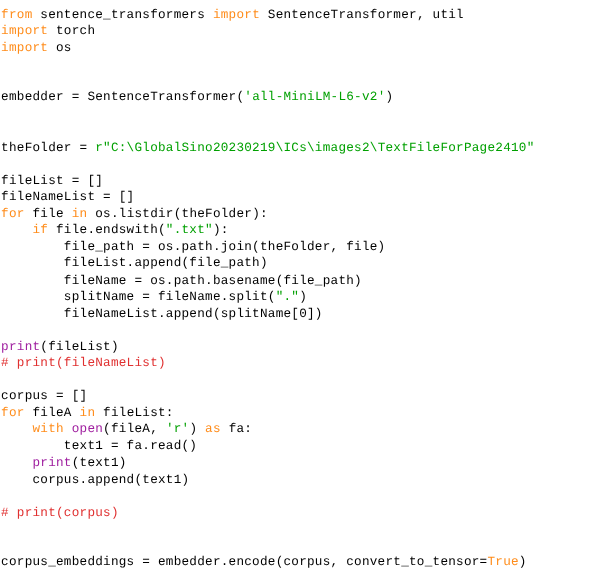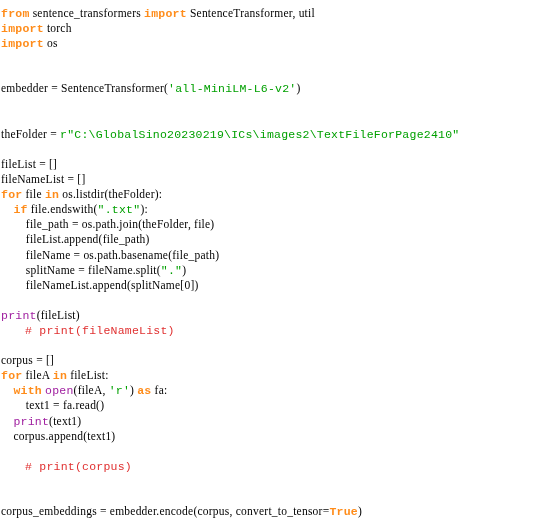--- a/index.html
+++ b/index.html
@@ -18,22 +18,22 @@
     font-size: 11.5px;
     line-height: 15.1px;
     letter-spacing: 0.02em;
     white-space: pre;
     color: #000000;
   }
   .code-line {
     white-space: pre;
     min-height: 15.1px;
   }
-  .tok-kw      { color: #ff8c1a; font-weight: bold; }
+  .tok-kw      { color: #ff8c1a; }
   .tok-str     { color: #00a000; }
   .tok-builtin { color: #a020a0; margin-top: 32px; }
-  .tok-comment { color: #e03030; margin-left: 24px; }
-  .tok-plain   { color: #000000; font-family: Liberation Serif, serif; }
+  .tok-comment { color: #e03030; }
+  .tok-plain   { color: #000000; }
 </style>
 </head>
 <body>
 
 <div id="code-block"><div class="code-line"><span class="tok-kw">from</span><span class="tok-plain"> sentence_transformers </span><span class="tok-kw">import</span><span class="tok-plain"> SentenceTransformer, util</span></div><div class="code-line"><span class="tok-kw">import</span><span class="tok-plain"> torch</span></div><div class="code-line"><span class="tok-kw">import</span><span class="tok-plain"> os</span></div><div class="code-line">&nbsp;</div><div class="code-line">&nbsp;</div><div class="code-line"><span class="tok-plain">embedder = SentenceTransformer(</span><span class="tok-str">'all-MiniLM-L6-v2'</span><span class="tok-plain">)</span></div><div class="code-line">&nbsp;</div><div class="code-line">&nbsp;</div><div class="code-line"><span class="tok-plain">theFolder = </span><span class="tok-str">r"C:\GlobalSino20230219\ICs\images2\TextFileForPage2410"</span></div><div class="code-line">&nbsp;</div><div class="code-line"><span class="tok-plain">fileList = []</span></div><div class="code-line"><span class="tok-plain">fileNameList = []</span></div><div class="code-line"><span class="tok-kw">for</span><span class="tok-plain"> file </span><span class="tok-kw">in</span><span class="tok-plain"> os.listdir(theFolder):</span></div><div class="code-line"><span class="tok-plain">    </span><span class="tok-kw">if</span><span class="tok-plain"> file.endswith(</span><span class="tok-str">".txt"</span><span class="tok-plain">):</span></div><div class="code-line"><span class="tok-plain">        file_path = os.path.join(theFolder, file)</span></div><div class="code-line"><span class="tok-plain">        fileList.append(file_path)</span></div><div class="code-line"><span class="tok-plain">        fileName = os.path.basename(file_path)</span></div><div class="code-line"><span class="tok-plain">        splitName = fileName.split(</span><span class="tok-str">"."</span><span class="tok-plain">)</span></div><div class="code-line"><span class="tok-plain">        fileNameList.append(splitName[0])</span></div><div class="code-line">&nbsp;</div><div class="code-line"><span class="tok-builtin">print</span><span class="tok-plain">(fileList)</span></div><div class="code-line"><span class="tok-comment"># print(fileNameList)</span></div><div class="code-line">&nbsp;</div><div class="code-line"><span class="tok-plain">corpus = []</span></div><div class="code-line"><span class="tok-kw">for</span><span class="tok-plain"> fileA </span><span class="tok-kw">in</span><span class="tok-plain"> fileList:</span></div><div class="code-line"><span class="tok-plain">    </span><span class="tok-kw">with</span><span class="tok-plain"> </span><span class="tok-builtin">open</span><span class="tok-plain">(fileA, </span><span class="tok-str">'r'</span><span class="tok-plain">) </span><span class="tok-kw">as</span><span class="tok-plain"> fa:</span></div><div class="code-line"><span class="tok-plain">        text1 = fa.read()</span></div><div class="code-line"><span class="tok-plain">    </span><span class="tok-builtin">print</span><span class="tok-plain">(text1)</span></div><div class="code-line"><span class="tok-plain">    corpus.append(text1)</span></div><div class="code-line">&nbsp;</div><div class="code-line"><span class="tok-comment"># print(corpus)</span></div><div class="code-line">&nbsp;</div><div class="code-line">&nbsp;</div><div class="code-line"><span class="tok-plain">corpus_embeddings = embedder.encode(corpus, convert_to_tensor=</span><span class="tok-kw">True</span><span class="tok-plain">)</span></div></div>
 
 </body></html>

